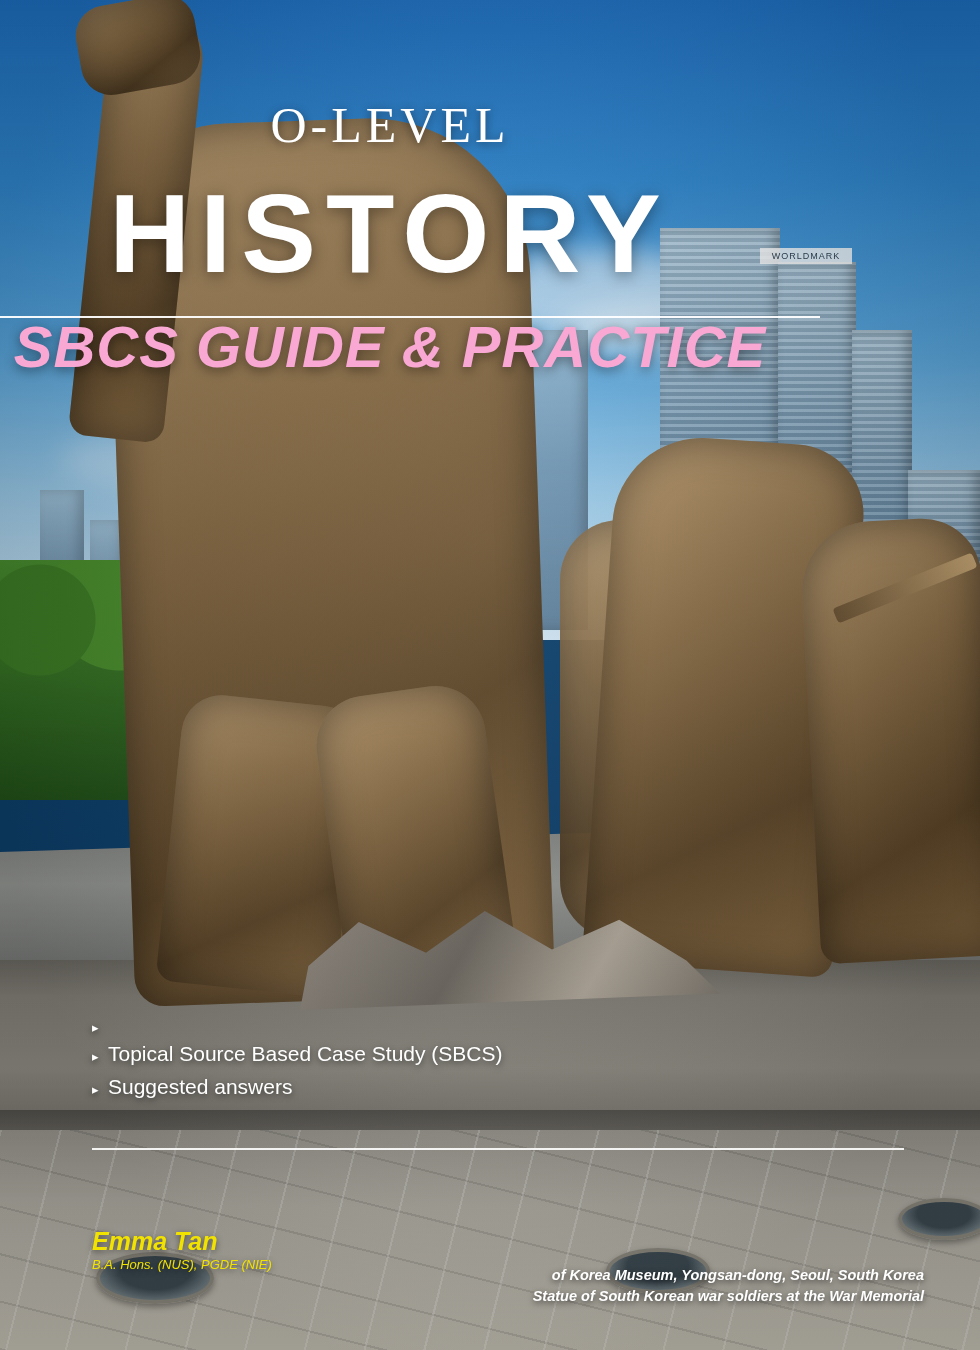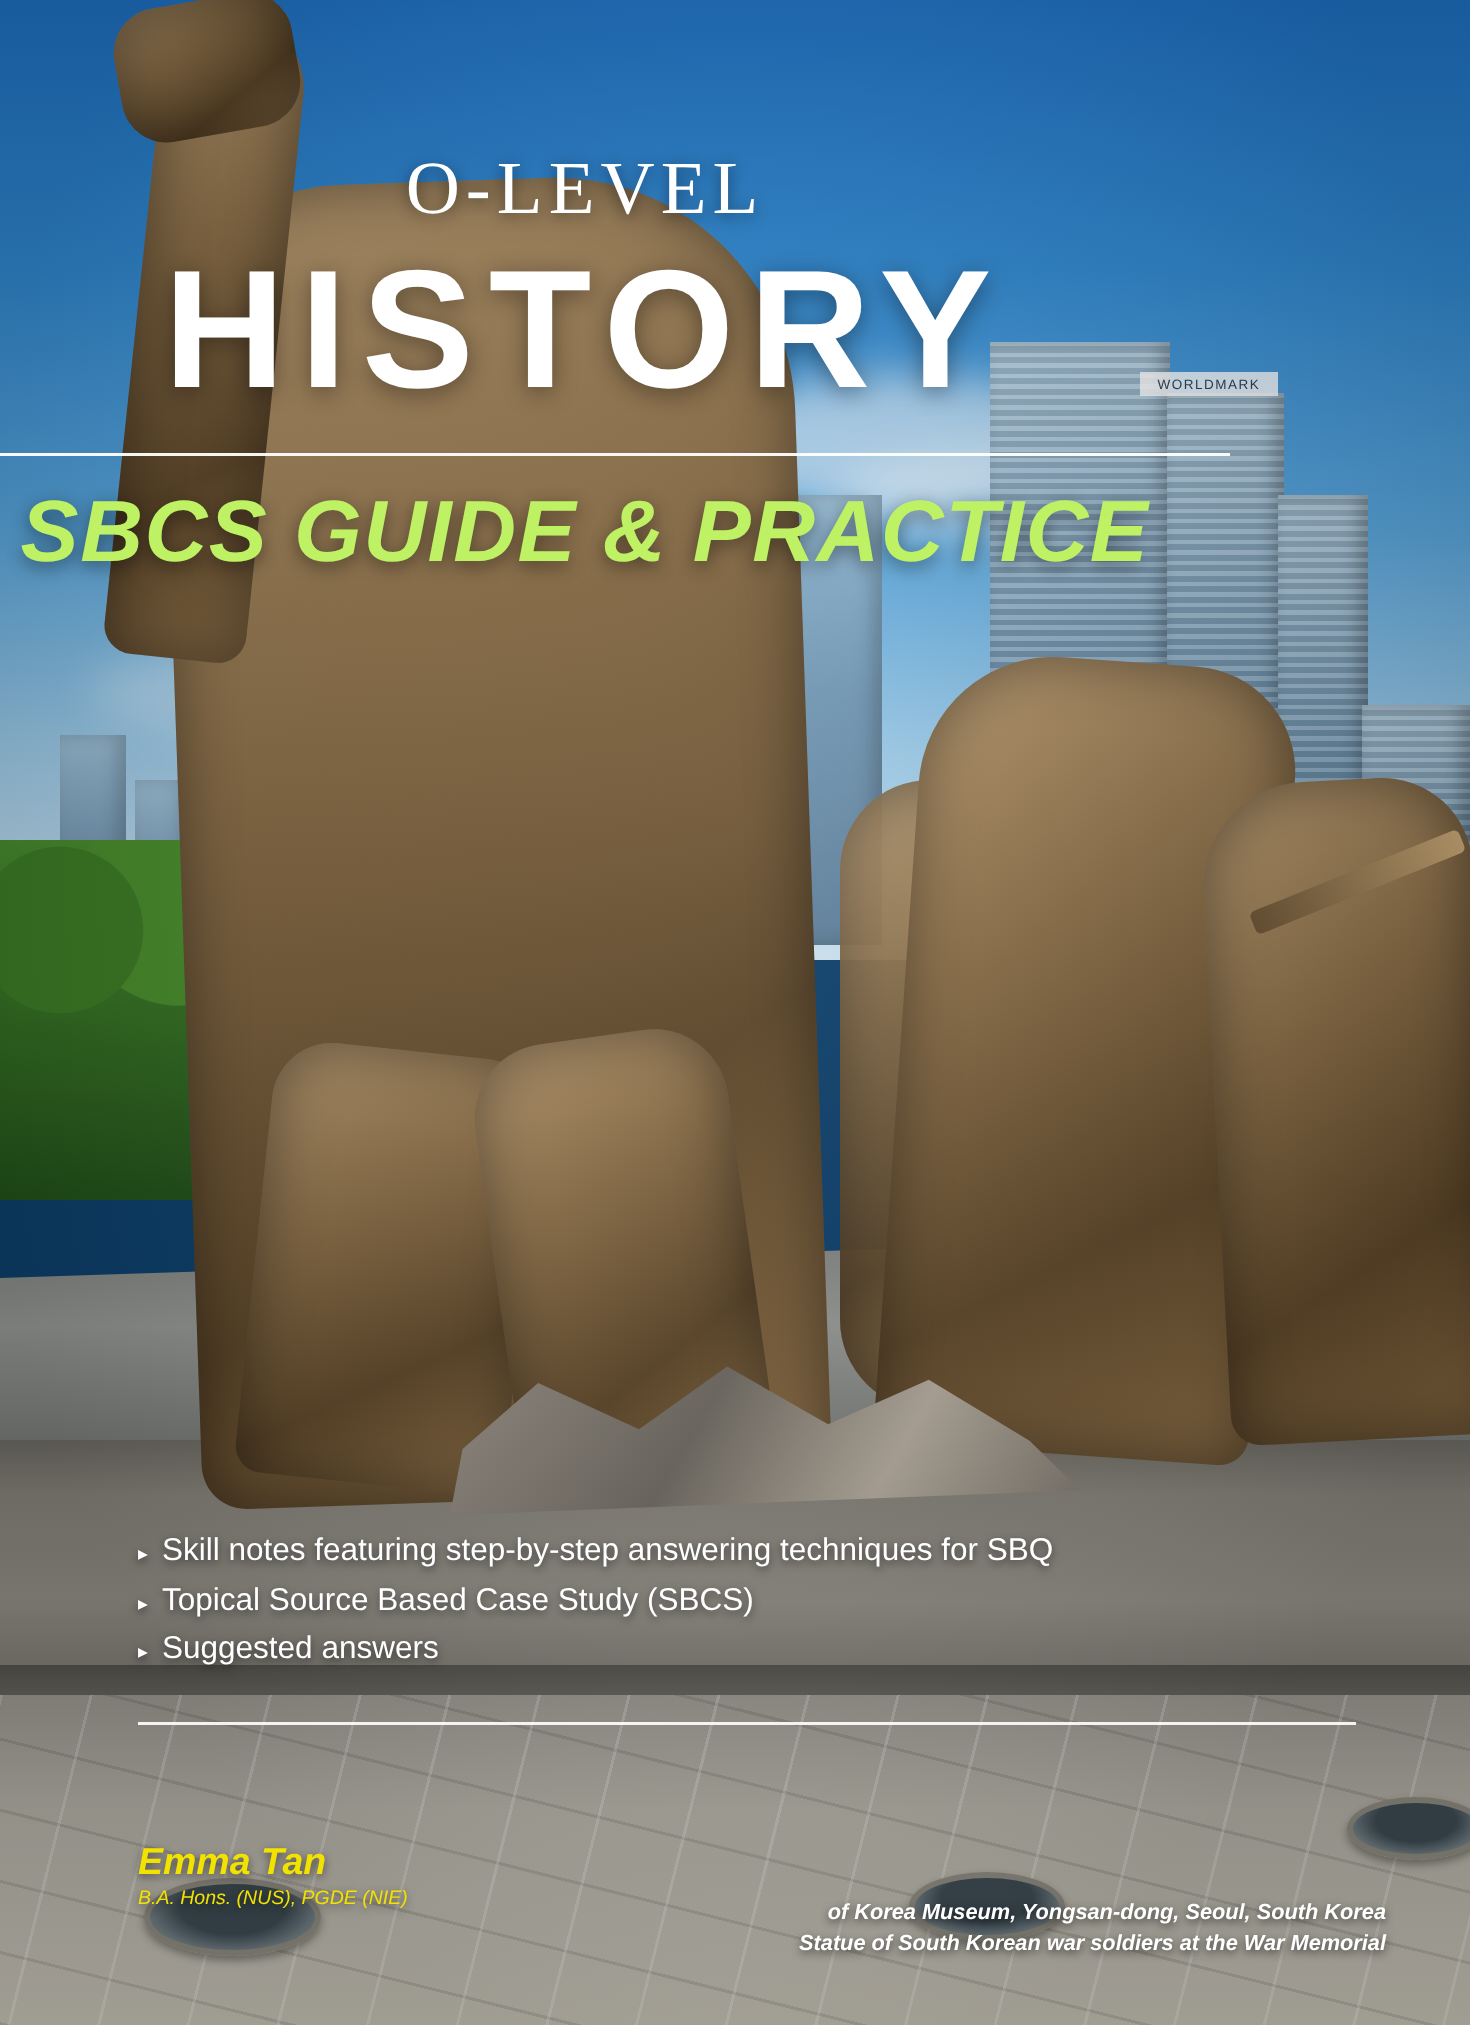--- a/index.html
+++ b/index.html
@@ -196,42 +196,41 @@
     color: #ffffff;
   }
   .o-level {
     font-family: "Liberation Serif", serif;
     font-size: 50px;
     letter-spacing: 4px;
     text-shadow: 0 2px 10px rgba(0,0,0,.45);
     line-height: 1;
   }
   .history {
-    margin-top: 14px;
+    margin-top: 28px;
     font-family: "Liberation Sans", sans-serif;
     font-weight: bold;
     font-size: 112px;
     letter-spacing: 10px;
     line-height: 1;
     text-shadow: 0 3px 16px rgba(0,0,0,.40);
   }
   .rule {
     width: 820px;
     height: 2px;
     background: rgba(255,255,255,.95);
     margin: 26px auto 0 auto;
   }
   .subtitle {
-    margin-top: 22px;
     font-family: "Liberation Sans", sans-serif;
     font-weight: bold;
     font-style: italic;
     font-size: 58px;
     letter-spacing: 1px;
-    color: #bef264;
+    color: #f9a8d4;
     text-shadow: 0 3px 12px rgba(0,0,0,.45);
     line-height: 1;
   }
 
   
   .features {
     position: absolute;
     left: 92px; top: 1018px;
     width: 800px;
     color: #ffffff;
@@ -333,21 +332,20 @@
   <div class="title-area">
     <div class="o-level">O-LEVEL</div>
     <div class="history">HISTORY</div>
     <div class="rule"></div>
     <div class="subtitle">SBCS GUIDE &amp; PRACTICE</div>
   </div>
 
   <div class="features">
     <div class="feature">
       <span class="tri">▸</span>
-      <span>Skill notes featuring step-by-step answering techniques for SBQ</span>
     </div>
     <div class="feature">
       <span class="tri">▸</span>
       <span>Topical Source Based Case Study (SBCS)</span>
     </div>
     <div class="feature">
       <span class="tri">▸</span>
       <span>Suggested answers</span>
     </div>
   </div>

